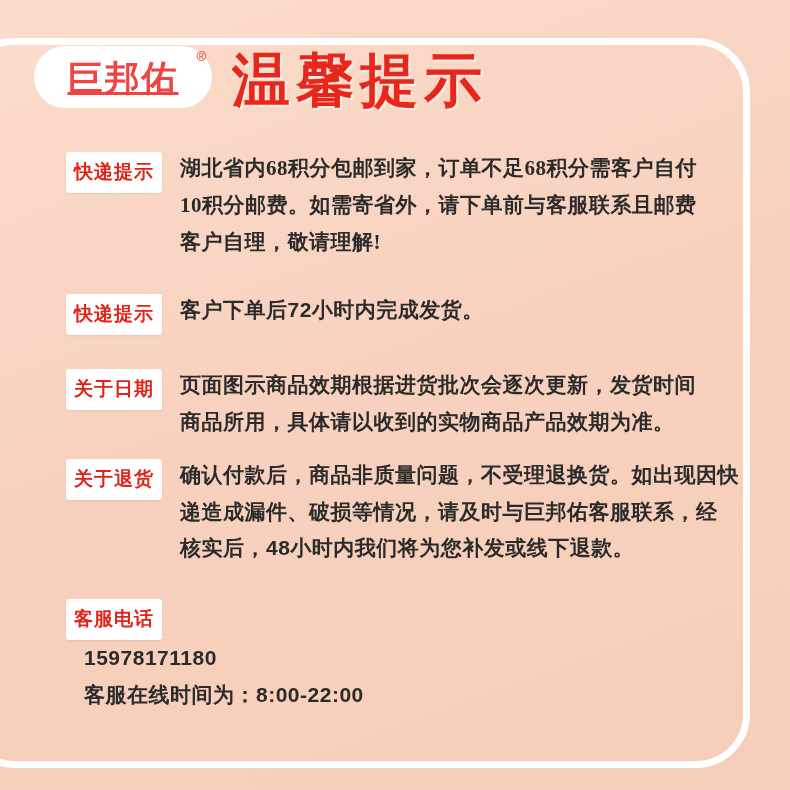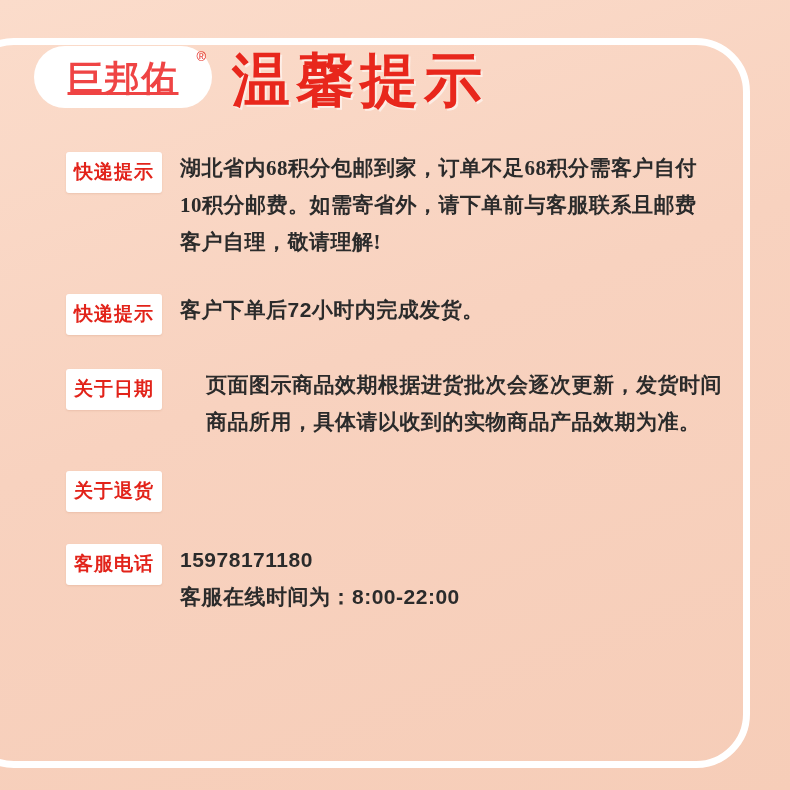--- a/index.html
+++ b/index.html
@@ -120,23 +120,23 @@
   .body .line { display: block; }
   .phone {
     font-size: 21px;
     font-weight: bold;
     letter-spacing: 0.5px;
   }
 
   
   .row-express { margin-bottom: 32px; font-family: Liberation Serif, serif; }
   .row-ship { margin-bottom: 32px; }
-  .row-date { margin-bottom: 28px; gap: 26px; }
+  .row-date { margin-bottom: 16px; }
   .row-return { margin-bottom: 30px; }
-  .row-service { margin-bottom: 0; }
+  .row-service { margin-bottom: 0; flex-direction: column; }
 </style>
 </head>
 <body>
 
 <div class="page">
 
   <div class="frame"></div>
 
   <div class="logo">
     <span class="logo-text">巨邦佑</span>
@@ -166,20 +166,25 @@
     <div class="row row-date">
       <div class="tag">关于日期</div>
       <div class="body">
         <span class="line">页面图示商品效期根据进货批次会逐次更新，发货时间</span>
         <span class="line">商品所用，具体请以收到的实物商品产品效期为准。</span>
       </div>
     </div>
 
     <div class="row row-return">
       <div class="tag">关于退货</div>
+      <div class="body">
+        <span class="line">确认付款后，商品非质量问题，不受理退换货。如出现因快</span>
+        <span class="line">递造成漏件、破损等情况，请及时与巨邦佑客服联系，经</span>
+        <span class="line">核实后，48小时内我们将为您补发或线下退款。</span>
+      </div>
     </div>
 
     <div class="row row-service">
       <div class="tag">客服电话</div>
       <div class="body">
         <span class="line phone">15978171180</span>
         <span class="line">客服在线时间为：8:00-22:00</span>
       </div>
     </div>
 

